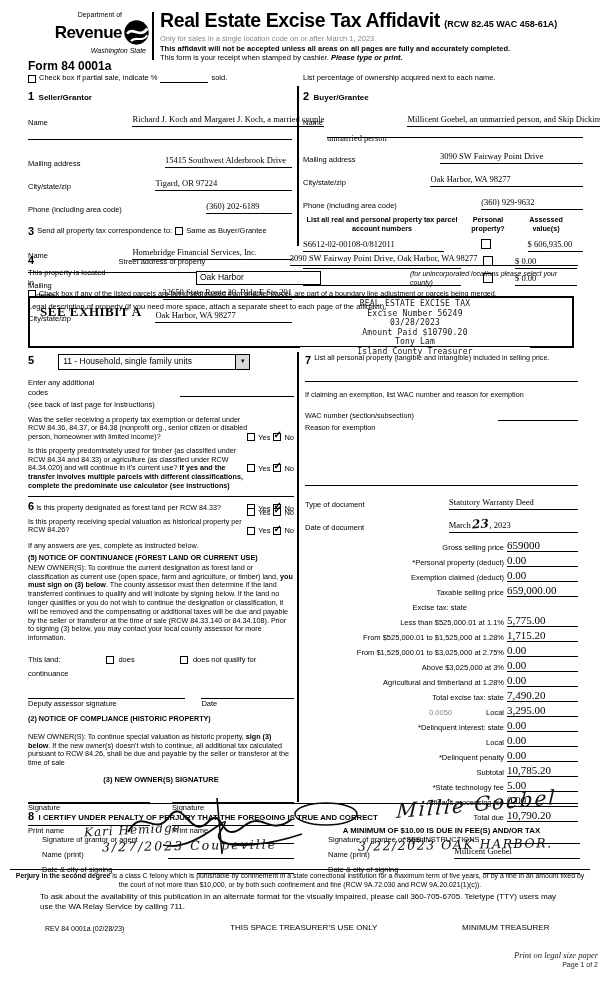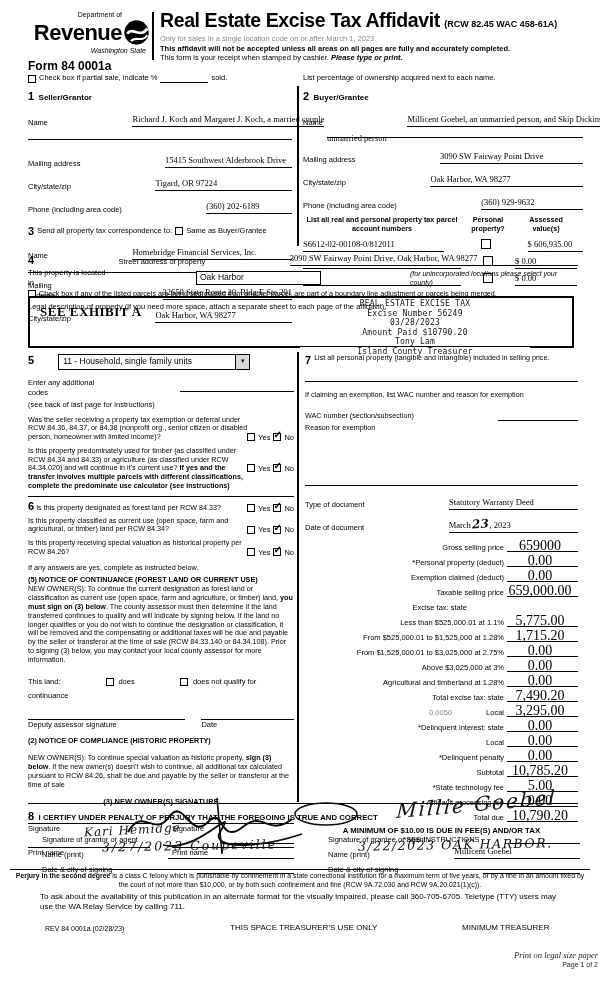--- a/index.html
+++ b/index.html
@@ -25,37 +25,37 @@
   .fl1 { flex:1; }
   .cb { display:inline-block; width:8px; height:8px; border:1.2px solid #000; position:relative; vertical-align:-1px; flex:none; background:#fff; }
   .cb .k { position:absolute; top:-4px; left:-1px; font-size:10px; font-weight:bold; line-height:10px; }
   .yn { display:flex; align-items:center; gap:3px; white-space:nowrap; font-size:7.5px; }
   .hw { font-family:"DejaVu Serif",serif; font-style:italic; color:#111; white-space:nowrap; }
   .rel { position:relative; }
   hr.formline { border:none; border-top:1px solid #000; }
   
   .trow { display:flex; align-items:flex-end; height:15px; }
   .tlabel { width:202px; text-align:right; font-size:7.5px; padding-right:3px; white-space:nowrap; }
-  .tline { flex:1; border-bottom:1px solid #000; text-align:center; font-family:"Liberation Serif",serif; font-size:14px; padding-right:5px; line-height:11px;margin-top:44px; }
+  .tline { flex:1; border-bottom:1px solid #000; text-align:left; font-family:"Liberation Serif",serif; font-size:11px; padding-right:5px; line-height:11px;margin-top:44px; }
   
   .dd { display:flex; align-items:stretch; border:1.5px solid #000; width:192px; height:16px; background:#fff; }
   .dd .ddval { flex:1; font-size:8.5px; line-height:13px; padding-left:4px; }
   .dd .ddbtn { width:14px; border-left:1.5px solid #000; background:#d8d8d8; font-size:6px; text-align:center; line-height:13px; }
   .stamp { font-family:"DejaVu Sans Mono",monospace; font-size:8px; line-height:9.5px; letter-spacing:0.2px; text-align:center; color:#141414; }
   .lblbox { border:1.5px solid #000; height:14px; font-size:8.5px; line-height:11px; padding-left:3px; background:#fff; }
 </style>
 </head>
 <body>
 
 <div id="page">
 
   <div class="abs" style="left:18px; top:10px; width:132px;">
     <div class="f7" style="text-align:right; padding-right:28px;">Department of</div>
     <div style="display:flex; align-items:center; justify-content:flex-end;">
-      <span class="b" style="font-size:22px; line-height:17px; letter-spacing:-0.5px;">Revenue</span>
+      <span class="b" style="font-size:17px; line-height:17px; letter-spacing:-0.5px;">Revenue</span>
       <svg width="27" height="27" viewBox="0 0 40 40" style="margin-left:1px;">
         <circle cx="20" cy="20" r="18" fill="#000"></circle>
         <path d="M6,22 C14,10 26,30 36,14" stroke="#fff" stroke-width="4" fill="none"></path>
         <path d="M12,33 C18,24 28,36 36,24" stroke="#fff" stroke-width="3" fill="none"></path>
       </svg>
     </div>
     <div class="f7 i" style="text-align:right; padding-right:4px;">Washington State</div>
     <div class="b" style="font-size:12px; margin-top:4px; padding-left:10px;">Form 84 0001a</div>
   </div>
 
@@ -163,21 +163,21 @@
   </div>
 
   <div class="abs" style="left:28px; top:354px; width:266px;">
     <div style="display:flex; gap:24px; align-items:flex-start;">
       <span class="b f11">5</span>
       <div class="dd">
         <span class="ddval">11 - Household, single family units</span>
         <span class="ddbtn">▼</span>
       </div>
     </div>
-    <div class="fr" style="margin-top:8px;align-items:center;"><span class="f75">Enter any additional codes</span>&nbsp;<span class="u" style="width:150px; height:9px;"></span></div>
+    <div class="fr" style="margin-top:8px;"><span class="f75">Enter any additional codes</span>&nbsp;<span class="u" style="width:150px; height:9px;"></span></div>
     <div class="f75" style="margin-top:3px;">(see back of last page for instructions)</div>
 
     <div class="rel" style="margin-top:6px;">
       <div class="f72" style="width:226px;">Was the seller receiving a property tax exemption or deferral under RCW 84.36, 84.37, or 84.38 (nonprofit org., senior citizen or disabled person, homeowner with limited income)?</div>
       <div class="yn abs" style="right:0; bottom:0;">
         <span class="cb"></span>
           <span>Yes</span>
         <span class="cb">
             <span class="k">✓</span>
           </span>
@@ -205,21 +205,20 @@
         <span class="cb"></span>
           <span>Yes</span>
         <span class="cb">
             <span class="k">✓</span>
           </span>
           <span>No</span>
       </div>
     </div>
 
     <div class="rel" style="margin-top:4px;">
-      <div class="f72" style="width:226px;">Is this property classified as current use (open space, farm and agricultural, or timber) land per RCW 84.34?</div>
       <div class="yn abs" style="right:0; bottom:0;">
         <span class="cb"></span>
           <span>Yes</span>
         <span class="cb">
             <span class="k">✓</span>
           </span>
           <span>No</span>
       </div>
     </div>
 

